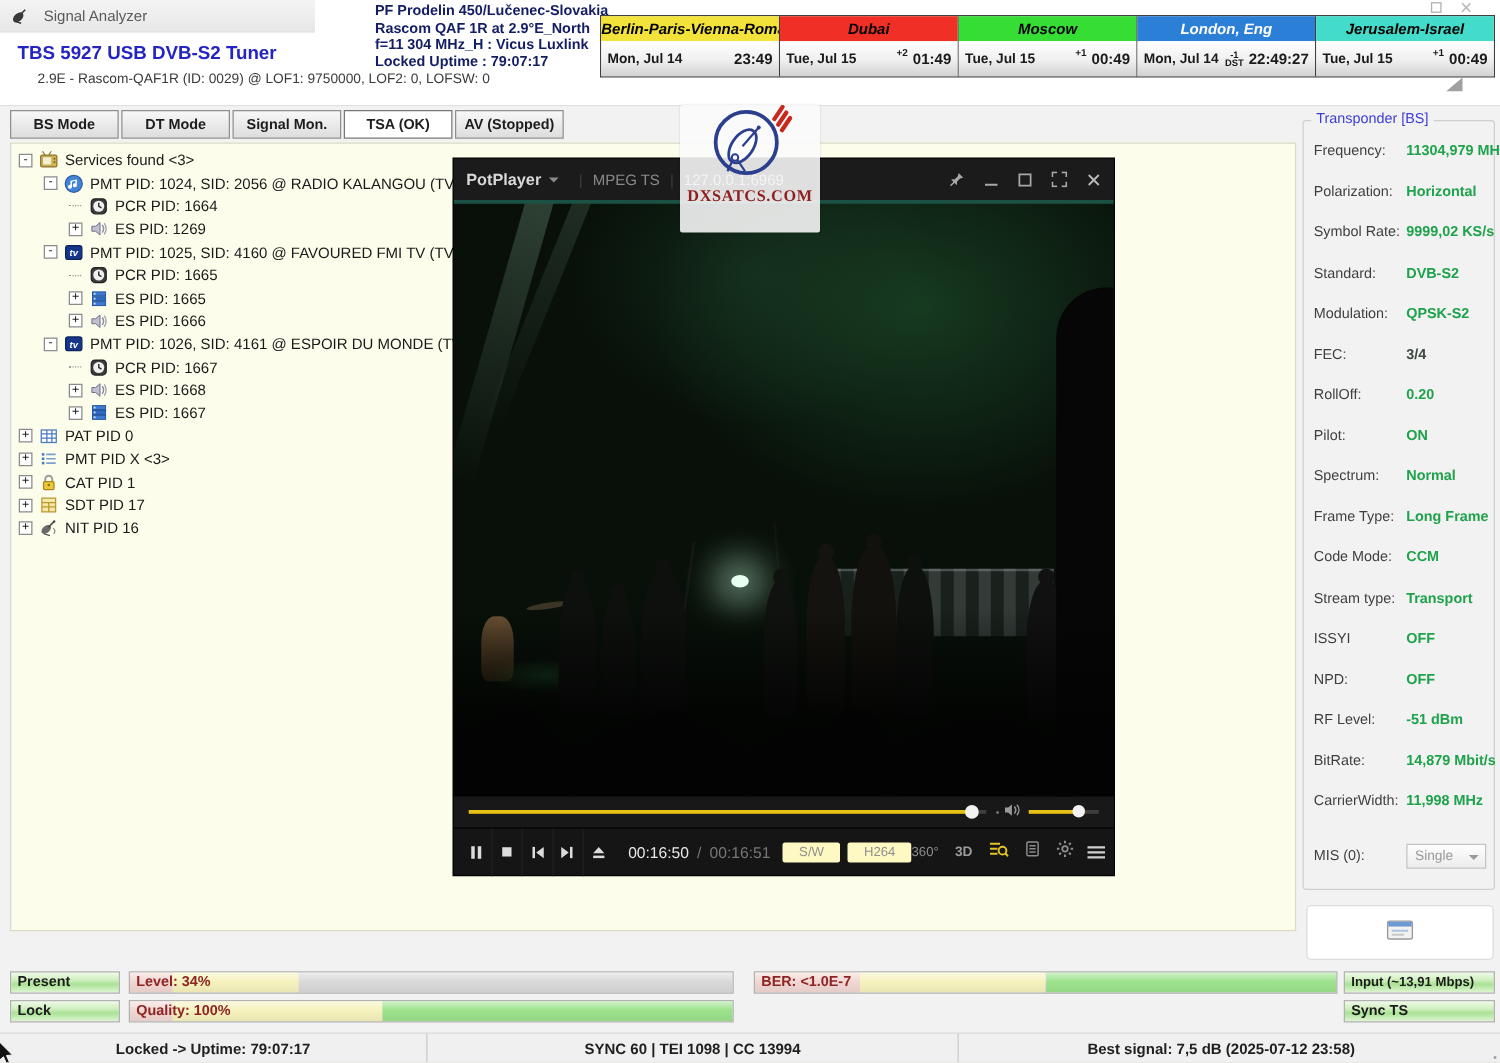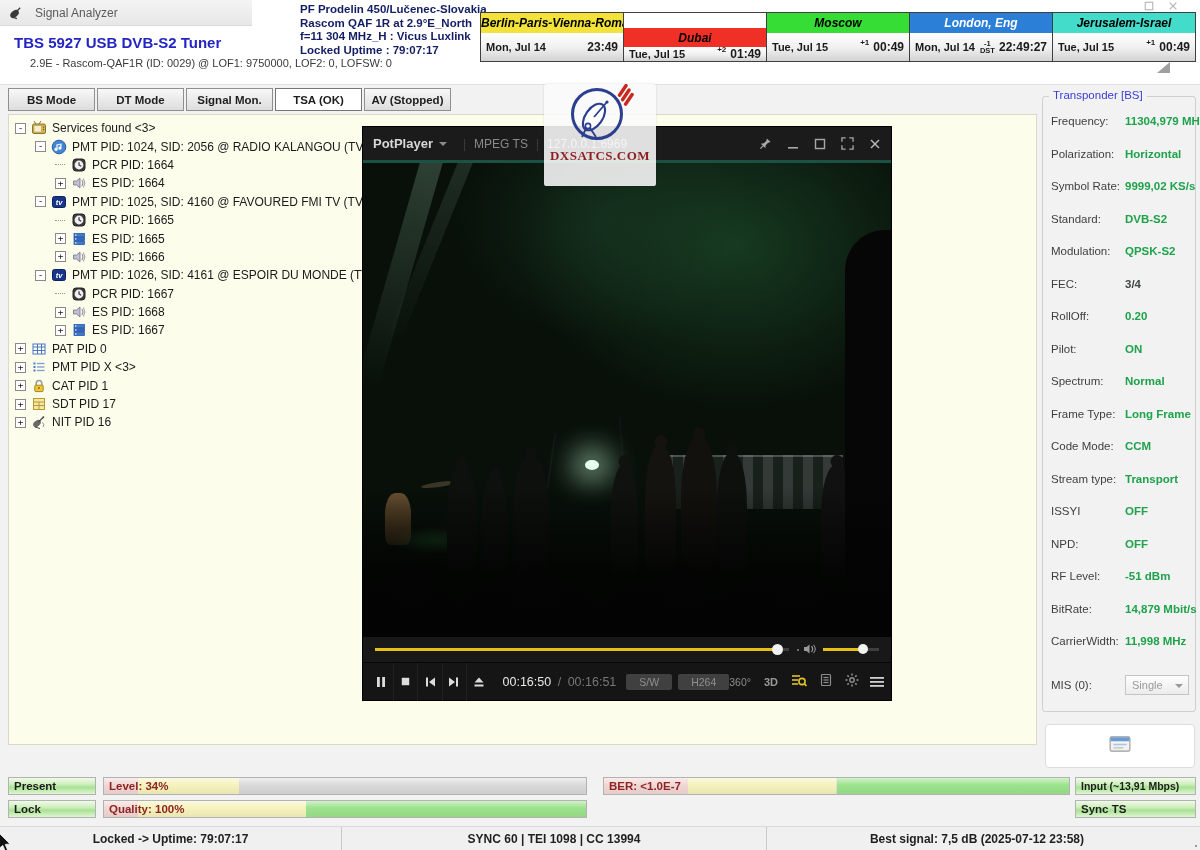--- a/index.html
+++ b/index.html
@@ -105,21 +105,21 @@
   #vol-fill{position:absolute;left:0;top:0;bottom:0;background:#e6c113;}
   #vol-thumb{position:absolute;top:-4px;width:10px;height:10px;border-radius:50%;background:#f2f2f2;margin-left:-5px;}
   #pt-controls{height:38px;background:#151515;border-top:1px solid #050505;display:flex;align-items:center;padding:0 6px;box-sizing:border-box;}
   .pbtn{width:32px;height:38px;display:flex;align-items:center;justify-content:center;}
   .pbtn + .pbtn{border-left:1px solid #202020;}
   #pt-time{margin-left:12px;font-size:12.5px;white-space:nowrap;}
   #t-cur{color:#e8e8e8;font-weight:normal;}
   #t-sep{color:#777;margin:0 3px;}
   #t-tot{color:#777;}
   #pt-badges{display:flex;gap:6px;margin-left:10px;}
-  .badge{background:#404040;color:#8f8f8f;font-size:10.5px;padding:2px 13px;border-radius:2px;text-align:right;}
+  .badge{background:#fef9c3;color:#8f8f8f;font-size:10.5px;padding:2px 13px;border-radius:2px;text-align:right;}
   #pt-right{margin-left:auto;display:flex;align-items:center;gap:13px;}
   #rot-label{color:#8d8d8d;font-size:10.5px;}
   #sd-label{color:#9a9a9a;font-size:11px;font-weight:bold;}
   #pt-menu{margin-left:10px;display:flex;}
   
   #watermark{position:absolute;left:544px;top:84px;width:112px;height:102px;background:rgba(250,250,250,.88);border-radius:2px;display:flex;flex-direction:column;align-items:center;justify-content:flex-start;z-index:30;box-shadow:0 0 2px rgba(0,0,0,.15);}
   #wm-text{font-family:"Liberation Serif",serif;font-size:13px;font-weight:bold;color:#8e1f1f;letter-spacing:.5px;margin-top:-2px;}
   
   #sections{position:absolute;left:8px;top:747px;width:1029px;height:14px;display:flex;gap:4px;}
   .section-bar{flex:1;background:#8fe78f;border:1px solid #79c879;box-sizing:border-box;font-size:10px;font-style:italic;color:#2e2e2e;text-align:center;line-height:11px;}
@@ -189,21 +189,21 @@
   <div id="clocks">
       <div class="clock-cell">
         <div class="clock-head" style="background: rgb(242, 226, 58); color: rgb(0, 0, 0);">Berlin-Paris-Vienna-Roma</div>
         <div class="clock-body">
           <span class="clock-date">Mon, Jul 14</span>
           <span class="clock-off"></span>
           <span class="clock-hm">23:49</span>
         </div>
       </div>
       <div class="clock-cell">
-        <div class="clock-head" style="background: rgb(240, 48, 38); color: rgb(0, 0, 0); margin-top: 15px;">Dubai</div>
+        <div class="clock-head" style="background: rgb(240, 48, 38); color: rgb(0, 0, 0);">Dubai</div>
         <div class="clock-body">
           <span class="clock-date">Tue, Jul 15</span>
           <span class="clock-off">+2</span>
           <span class="clock-hm">01:49</span>
         </div>
       </div>
       <div class="clock-cell">
         <div class="clock-head" style="background: rgb(53, 221, 53); color: rgb(0, 0, 0);">Moscow</div>
         <div class="clock-body">
           <span class="clock-date">Tue, Jul 15</span>
@@ -280,21 +280,21 @@
         </div>
         <div class="tree-row" style="padding-left: 46px;">
           <span class="exp">+</span>
           <span class="ticon">
             <svg width="16" height="16" viewBox="0 0 16 16">
               <path d="M2.5 6 H5.5 L9 3 V13 L5.5 10 H2.5 Z" fill="#c0c0d0" stroke="#70708a" stroke-width="0.8"></path>
               <path d="M10.8 5 Q13 8 10.8 11" stroke="#8888a0" stroke-width="1.1" fill="none"></path>
               <path d="M12.4 3.5 Q15.4 8 12.4 12.5" stroke="#9a9ab0" stroke-width="1" fill="none"></path>
             </svg>
           </span>
-          <span>ES PID: 1664</span>
+          <span>ES PID: 1269</span>
         </div>
         <div class="tree-row" style="padding-left: 26px;">
           <span class="exp">-</span>
           <span class="ticon">
             <svg width="16" height="16" viewBox="0 0 16 16">
               <rect x="1.5" y="2.5" width="13" height="11" rx="2" fill="#16368c" stroke="#0c2258"></rect>
               <text x="8" y="11" text-anchor="middle" font-size="7.5" font-style="italic" font-weight="bold" fill="#fff" font-family="Liberation Sans,sans-serif">tv</text>
             </svg>
           </span>
           <span>PMT PID: 1025, SID: 4160 @ FAVOURED FMI TV (TV PLUS)</span>

